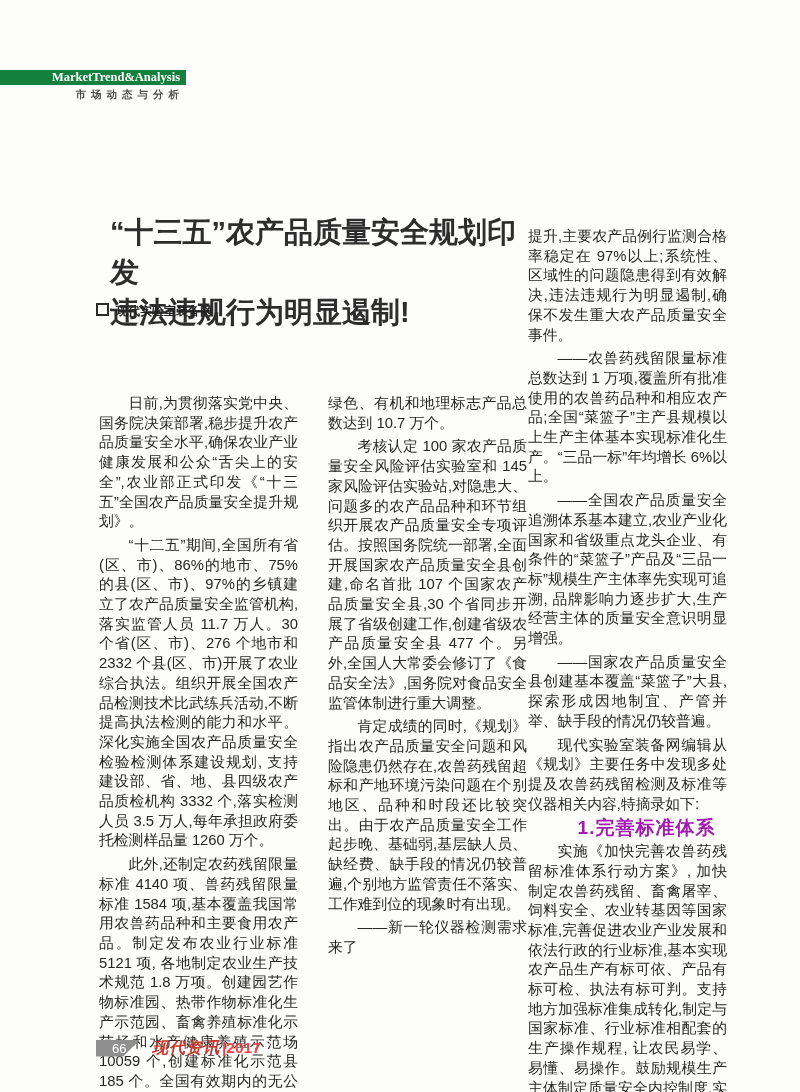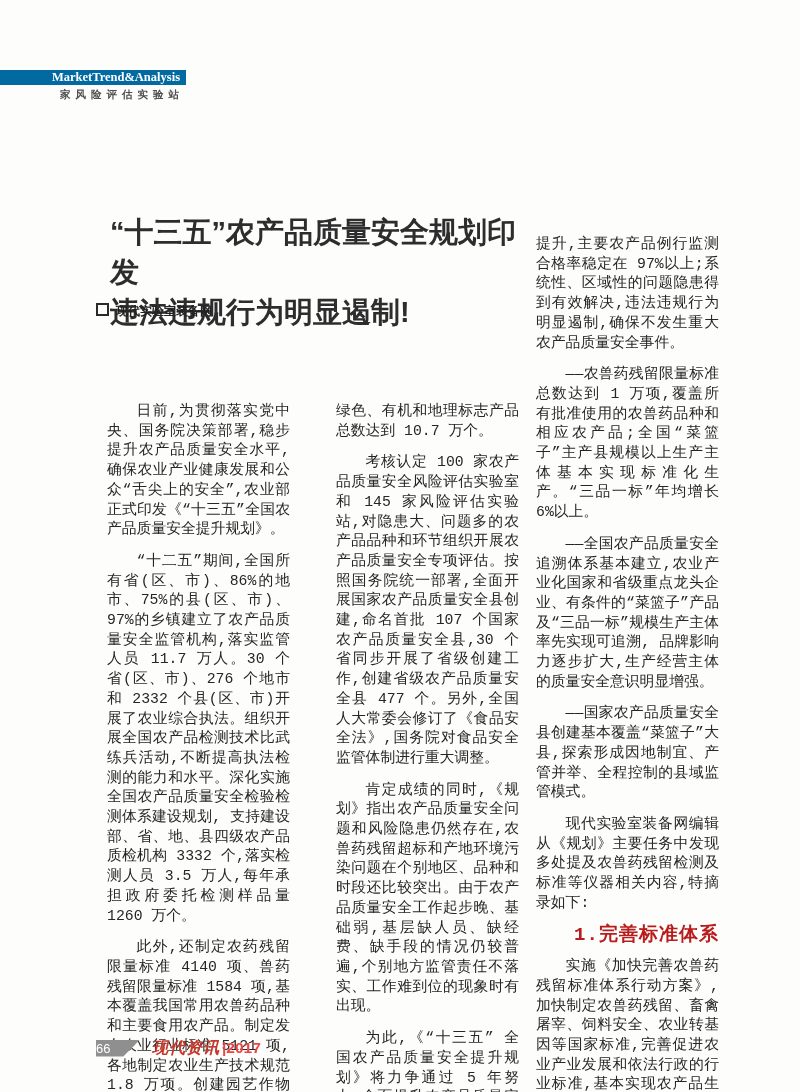--- a/index.html
+++ b/index.html
@@ -31,82 +31,81 @@
   }
   .byline .sq {
     display:inline-block; width:13px; height:13px; border:2px solid #2a2a2a;
     margin-right:7px; vertical-align:-1px; box-sizing:border-box; background:transparent;
   }
   
   .col {
     position:absolute; width:207px; font-size:14.8px; line-height:19.7px;
     text-align:justify; color:#262626;
   }
-  .col p { margin:12px; text-indent:2em;font-family:Liberation Mono, monospace; }
+  .col p { margin:4px; text-indent:2em; }
   .col p.cont { text-indent:0; }
   #col1 { left:95px;  top:390px; }
   #col2 { left:324px; top:390px; }
   #col3 { left:524px; top:223px; }
   .sec-heading {
     font-size:19px; font-weight:bold; margin:17px 0 10px 0;
     text-indent:0; text-align:center; letter-spacing:1px;
   }
   
   .footer {
     position:absolute; left:96px; top:1038px; height:20px;
     display:flex; align-items:center;
   }
   .page-badge {
     width:44px; height:17px; background:#8f8f8f;
     clip-path:polygon(0 0,100% 0,62% 100%,0 100%);
     color:#fff; font-size:13px; line-height:17px;
-    padding-left:0; box-sizing:border-box;
+    padding-left:16px; box-sizing:border-box;
   }
   .mag-name {
     margin-left:12px; font-family:"DejaVu Serif", serif; font-style:italic;
     font-weight:bold; font-size:16px; letter-spacing:1px;
   }
   .mag-year { font-weight:bold; color:#ef4444; font-size:15.5px; margin-left:2px; }
 </style>
 </head>
 <body>
 
-<div class="band" style="background: #0369a1;">MarketTrend&amp;Analysis</div>
-<div class="band-sub">家风险评估实验站</div>
+<div class="band" style="background: #15803d;">MarketTrend&amp;Analysis</div>
+<div class="band-sub">市场动态与分析</div>
 
 <div class="title">
   <div>“十三五”农产品质量安全规划印发</div>
   <div>违法违规行为明显遏制!</div>
 </div>
 
 <div class="byline">
   <span class="sq"></span><span>现代实验室装备网</span>
 </div>
 
 <div class="col" id="col1">
   <p>日前,为贯彻落实党中央、国务院决策部署,稳步提升农产品质量安全水平,确保农业产业健康发展和公众“舌尖上的安全”,农业部正式印发《“十三五”全国农产品质量安全提升规划》。</p>
   <p>“十二五”期间,全国所有省(区、市)、86%的地市、75%的县(区、市)、97%的乡镇建立了农产品质量安全监管机构,落实监管人员 11.7 万人。30 个省(区、市)、276 个地市和 2332 个县(区、市)开展了农业综合执法。组织开展全国农产品检测技术比武练兵活动,不断提高执法检测的能力和水平。深化实施全国农产品质量安全检验检测体系建设规划, 支持建设部、省、地、县四级农产品质检机构 3332 个,落实检测人员 3.5 万人,每年承担政府委托检测样品量 1260 万个。</p>
   <p>此外,还制定农药残留限量标准 4140 项、兽药残留限量标准 1584 项,基本覆盖我国常用农兽药品种和主要食用农产品。制定发布农业行业标准 5121 项, 各地制定农业生产技术规范 1.8 万项。创建园艺作物标准园、热带作物标准化生产示范园、畜禽养殖标准化示范场和水产健康养殖示范场 10059 个,创建标准化示范县 185 个。全国有效期内的无公害、</p>
 </div>
 
 <div class="col" id="col2">
   <p class="cont">绿色、有机和地理标志产品总数达到 10.7 万个。</p>
   <p>考核认定 100 家农产品质量安全风险评估实验室和 145 家风险评估实验站,对隐患大、问题多的农产品品种和环节组织开展农产品质量安全专项评估。按照国务院统一部署,全面开展国家农产品质量安全县创建,命名首批 107 个国家农产品质量安全县,30 个省同步开展了省级创建工作,创建省级农产品质量安全县 477 个。另外,全国人大常委会修订了《食品安全法》,国务院对食品安全监管体制进行重大调整。</p>
   <p>肯定成绩的同时,《规划》指出农产品质量安全问题和风险隐患仍然存在,农兽药残留超标和产地环境污染问题在个别地区、品种和时段还比较突出。由于农产品质量安全工作起步晚、基础弱,基层缺人员、缺经费、缺手段的情况仍较普遍,个别地方监管责任不落实、工作难到位的现象时有出现。</p>
-  <p>为此,《“十三五” 全国农产品质量安全提升规划》将力争通过 5 年努力,全面提升农产品质量安全源头控制能力、标准化生产能力、风险防控能力、追溯管理能力和执法监管能力。具体目标如下:</p>
   <p>——新一轮仪器检测需求来了</p>
 </div>
 
 <div class="col" id="col3">
   <p class="cont">提升,主要农产品例行监测合格率稳定在 97%以上;系统性、区域性的问题隐患得到有效解决,违法违规行为明显遏制,确保不发生重大农产品质量安全事件。</p>
   <p>——农兽药残留限量标准总数达到 1 万项,覆盖所有批准使用的农兽药品种和相应农产品;全国“菜篮子”主产县规模以上生产主体基本实现标准化生产。“三品一标”年均增长 6%以上。</p>
   <p>——全国农产品质量安全追溯体系基本建立,农业产业化国家和省级重点龙头企业、有条件的“菜篮子”产品及“三品一标”规模生产主体率先实现可追溯, 品牌影响力逐步扩大,生产经营主体的质量安全意识明显增强。</p>
-  <p>——国家农产品质量安全县创建基本覆盖“菜篮子”大县,探索形成因地制宜、产管并举、全程控制的县域监管模式。</p>
+  <p>——国家农产品质量安全县创建基本覆盖“菜篮子”大县,探索形成因地制宜、产管并举、缺手段的情况仍较普遍。</p>
   <p>现代实验室装备网编辑从《规划》主要任务中发现多处提及农兽药残留检测及标准等仪器相关内容,特摘录如下:</p>
-  <p class="sec-heading" style="color: #b91c1c;">1.完善标准体系</p>
+  <p class="sec-heading" style="color: #a21caf;">1.完善标准体系</p>
   <p>实施《加快完善农兽药残留标准体系行动方案》, 加快制定农兽药残留、畜禽屠宰、饲料安全、农业转基因等国家标准,完善促进农业产业发展和依法行政的行业标准,基本实现农产品生产有标可依、产品有标可检、执法有标可判。支持地方加强标准集成转化,制定与国家标准、行业标准相配套的生产操作规程, 让农民易学、易懂、易操作。鼓励规模生产主体制定质量安全内控制度,实施严于食</p>
 </div>
 
 <div class="footer">
   <div class="page-badge" style="background: rgb(143, 143, 143);">66</div>
   <span class="mag-name" style="color: rgb(197, 56, 43);">现代资讯</span>
   <span class="mag-year">|2017</span>
 </div>
 
 </body></html>

